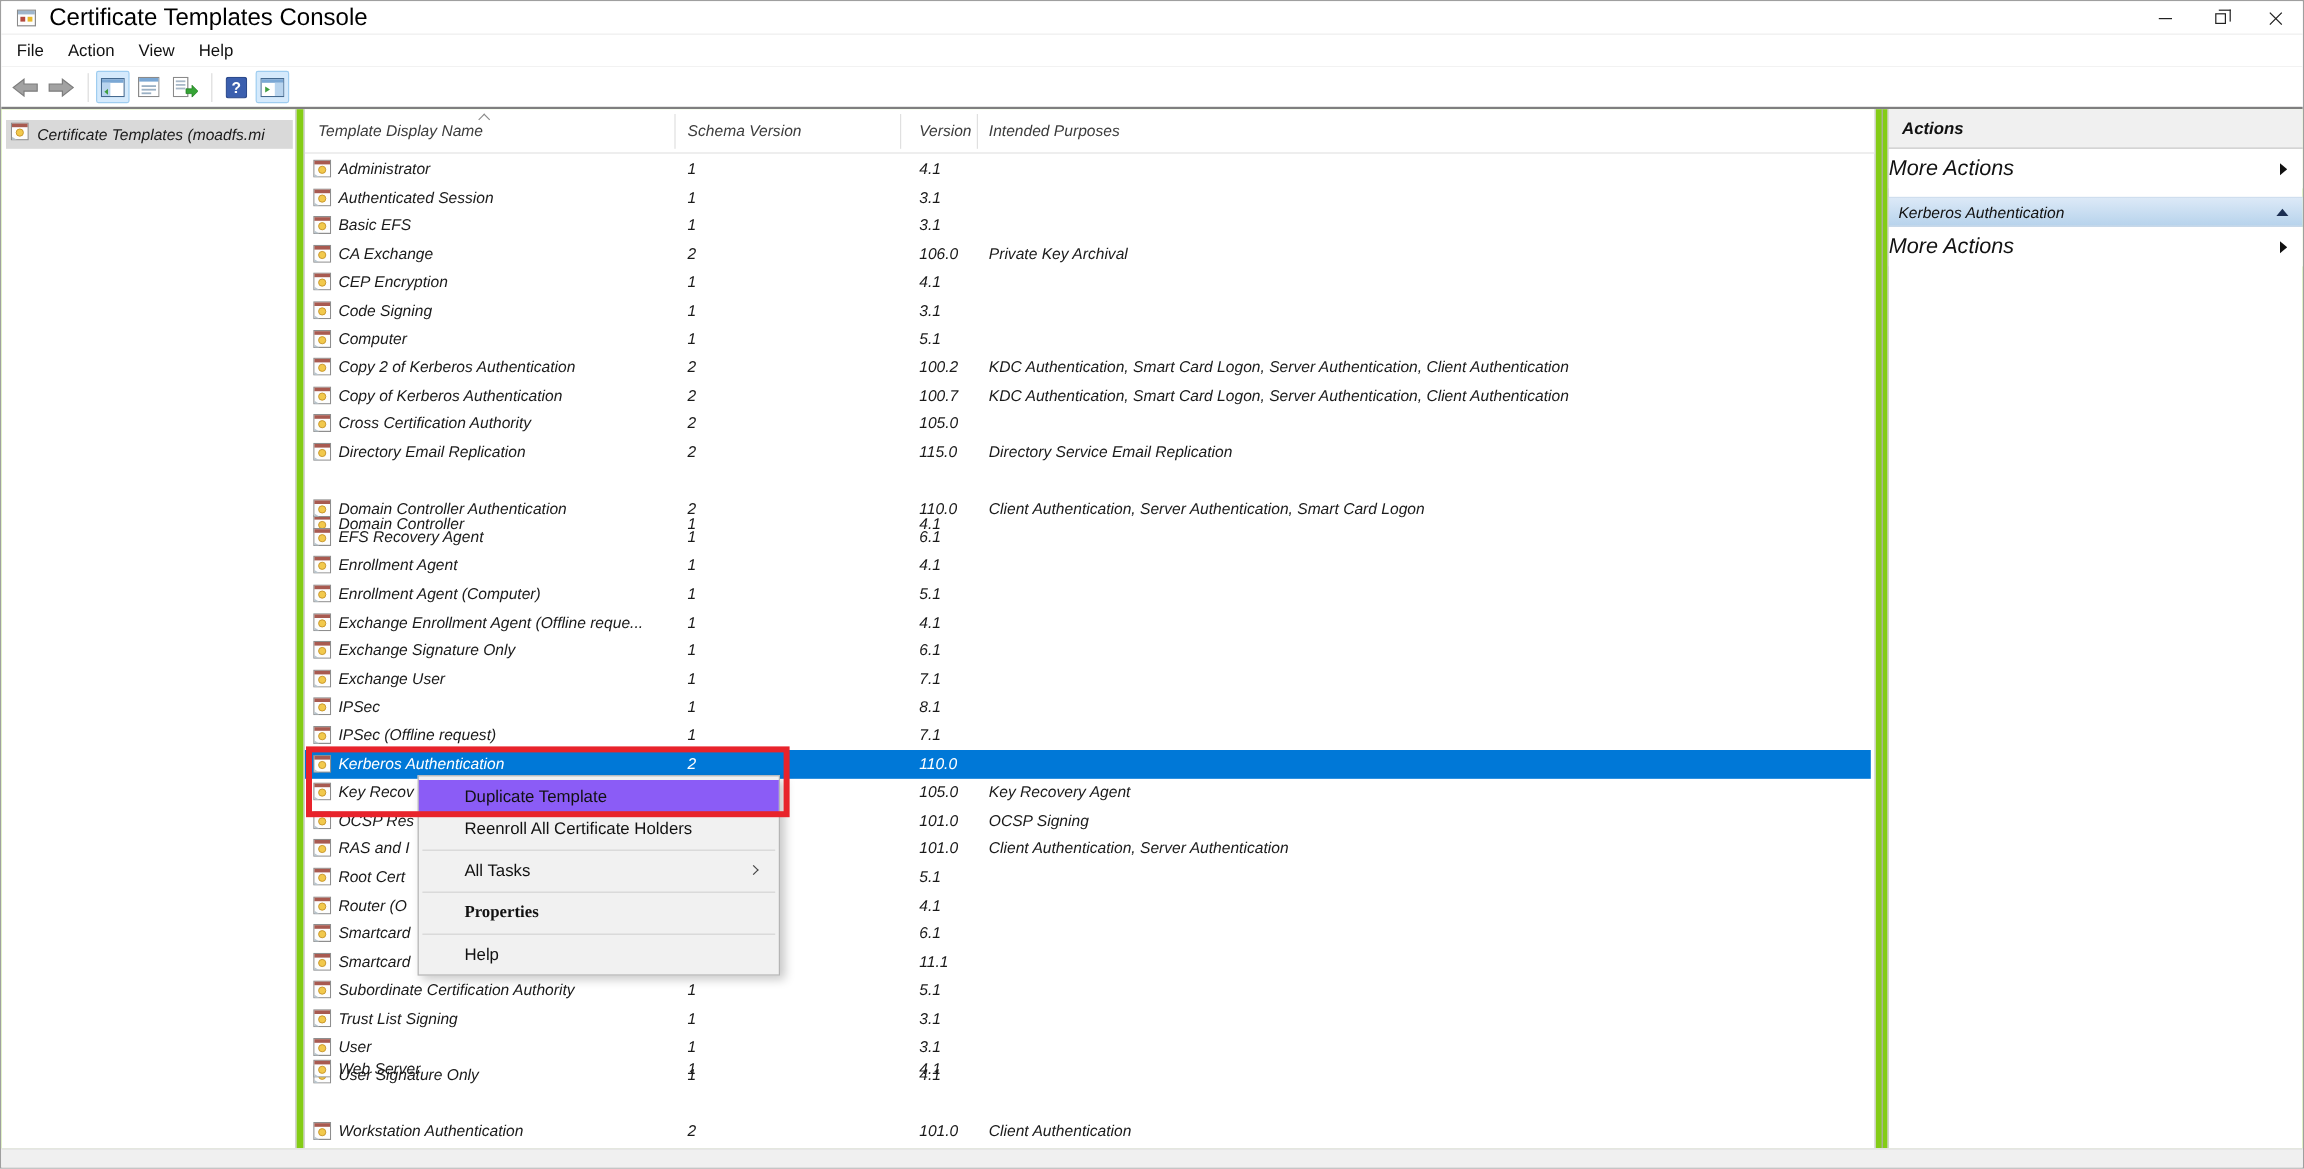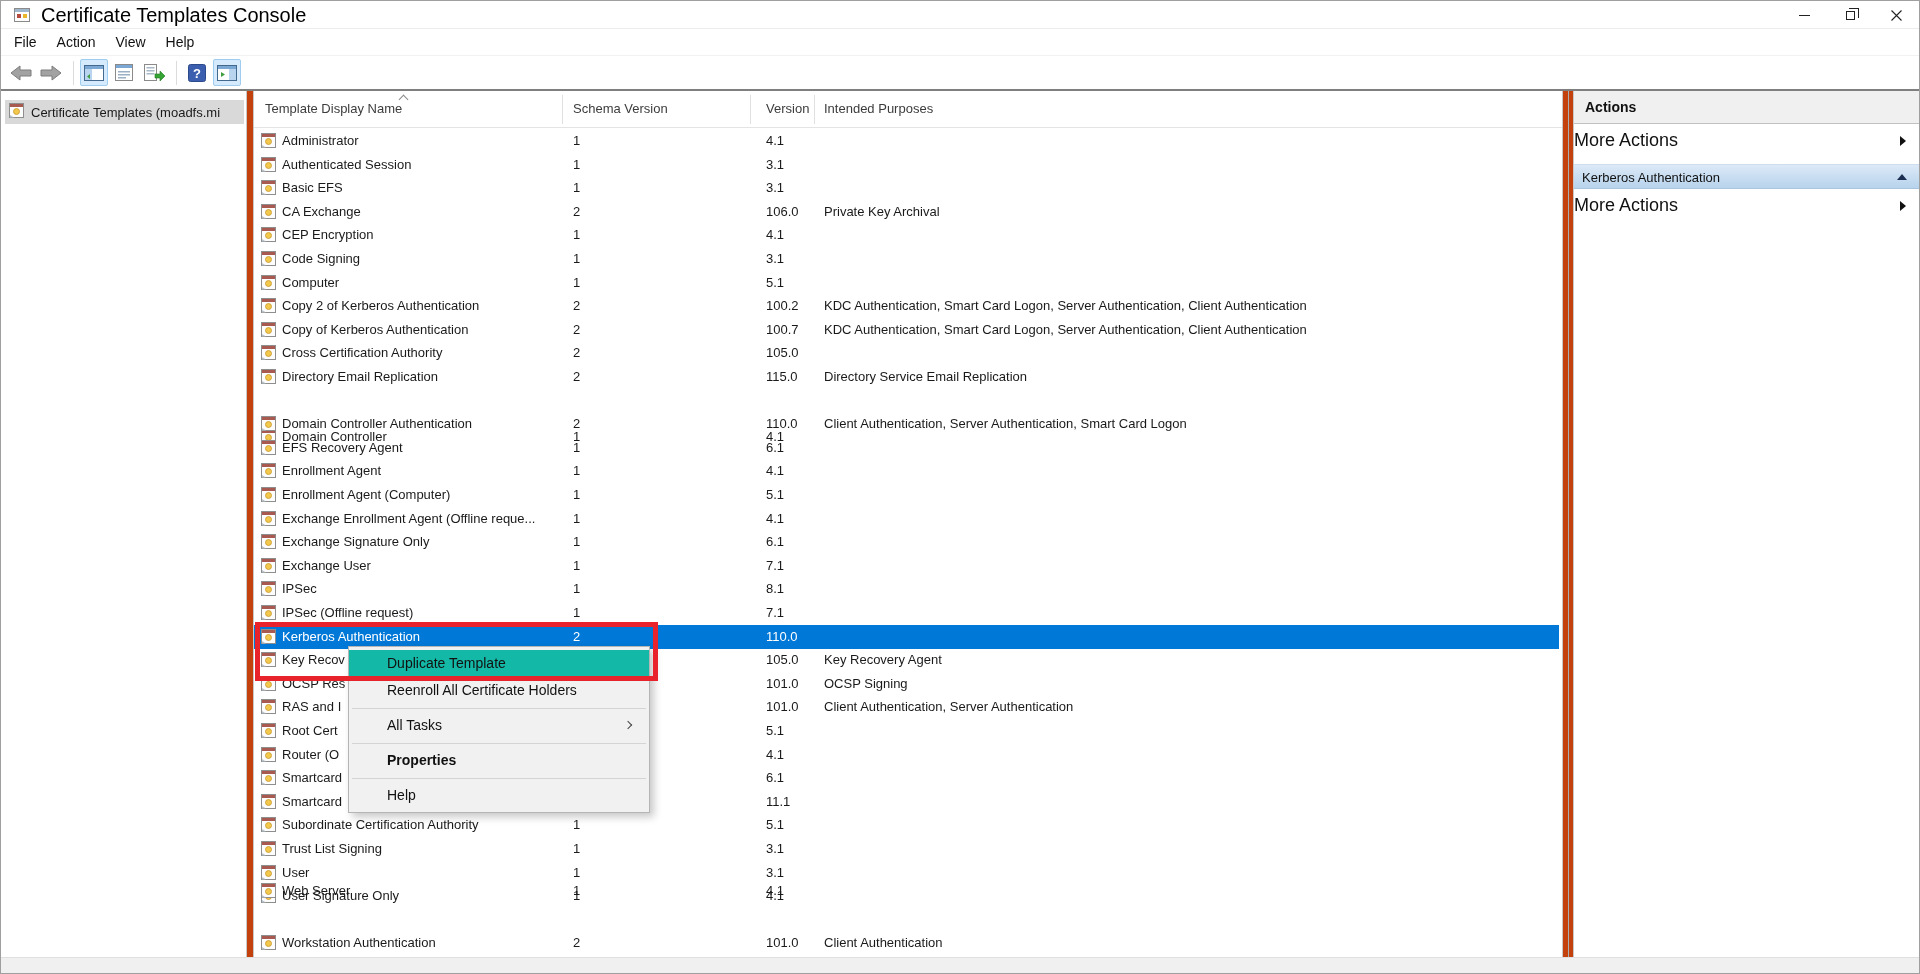--- a/index.html
+++ b/index.html
@@ -29,21 +29,21 @@
 
   
   .toolbar { position:absolute; left:0; top:55px; right:0; height:35px; background:#fff;
     border-bottom:2px solid #7f7f7f; display:flex; align-items:center; padding-left:6px; }
   .tb-btn { width:28px; height:27px; display:flex; align-items:center; justify-content:center;
     margin-right:2px; border:1px solid transparent; border-radius:2px; }
   .tb-btn.pressed { background:#d5eafc; border-color:#9fcdf0; }
   .tb-sep { width:1px; height:24px; background:#dcdcdc; margin:0 6px; }
 
   
-  .content { position:absolute; left:0; top:90px; right:0; bottom:16px; background:#c2410c; }
+  .content { position:absolute; left:0; top:90px; right:0; bottom:16px; background:#84cc16;font-style:italic; }
   .tree-panel { position:absolute; left:0; top:0; bottom:0; width:246px; background:#fff;
     border-right:1px solid #c8c8c8; }
   .tree-item { position:absolute; left:4px; right:2px; top:9px; height:24px; background:#d9d9d9;
     display:flex; align-items:center; overflow:hidden; }
   .tree-item .ticon { margin:0 7px 0 4px; flex:0 0 15px; }
   .tree-item .tlabel { font-size:13px; white-space:nowrap; }
 
   .list-panel { position:absolute; left:252px; top:0; width:1310px; bottom:0; background:#fff;
     border-left:1px solid #c8c8c8; border-right:1px solid #c8c8c8; overflow:hidden; }
   .list-header { position:absolute; left:0; top:0; right:0; height:37px; background:#fff;
@@ -62,22 +62,22 @@
   .lrow .c { position:absolute; top:0; height:24px; line-height:23px; white-space:nowrap; }
   .lrow .name { left:28px; } .lrow .schema { left:319px; }
   .lrow .version { left:512px; } .lrow .purp { left:570px; }
 
   
   .ctx-menu { position:absolute; left:347px; top:645px; width:302px; height:167px;
     background:#f1f1f1; border:1px solid #b5b5b5; box-shadow:4px 4px 8px rgba(0,0,0,.22);
     padding-top:3px; z-index:30; }
   .cm-item { position:relative; height:27px; line-height:27px; font-size:14px;
     padding-left:38px; color:#111; white-space:nowrap; }
-  .cm-item.hl { background:#14b8a6; }
-  .cm-item.bold { font-weight:bold; }
+  .cm-item.hl { background:#8b5cf6; }
+  .cm-item.bold { font-weight:bold;font-family:Liberation Serif, serif; }
   .cm-sep { height:8px; position:relative; }
   .cm-sep::after { content:""; position:absolute; left:3px; right:3px; top:4px; height:1px;
     background:#d4d4d4; }
   .cm-sub { position:absolute; right:17px; top:9px; width:7px; height:7px; }
   .cm-sub::before { content:""; position:absolute; left:0; top:1px; width:5px; height:5px;
     border-right:1px solid #444; border-top:1px solid #444; transform:rotate(45deg); }
 
   
   .red-box { position:absolute; left:254px; top:621px; width:403px; height:59px;
     border:5px solid #e8232b; z-index:40; pointer-events:none; }

